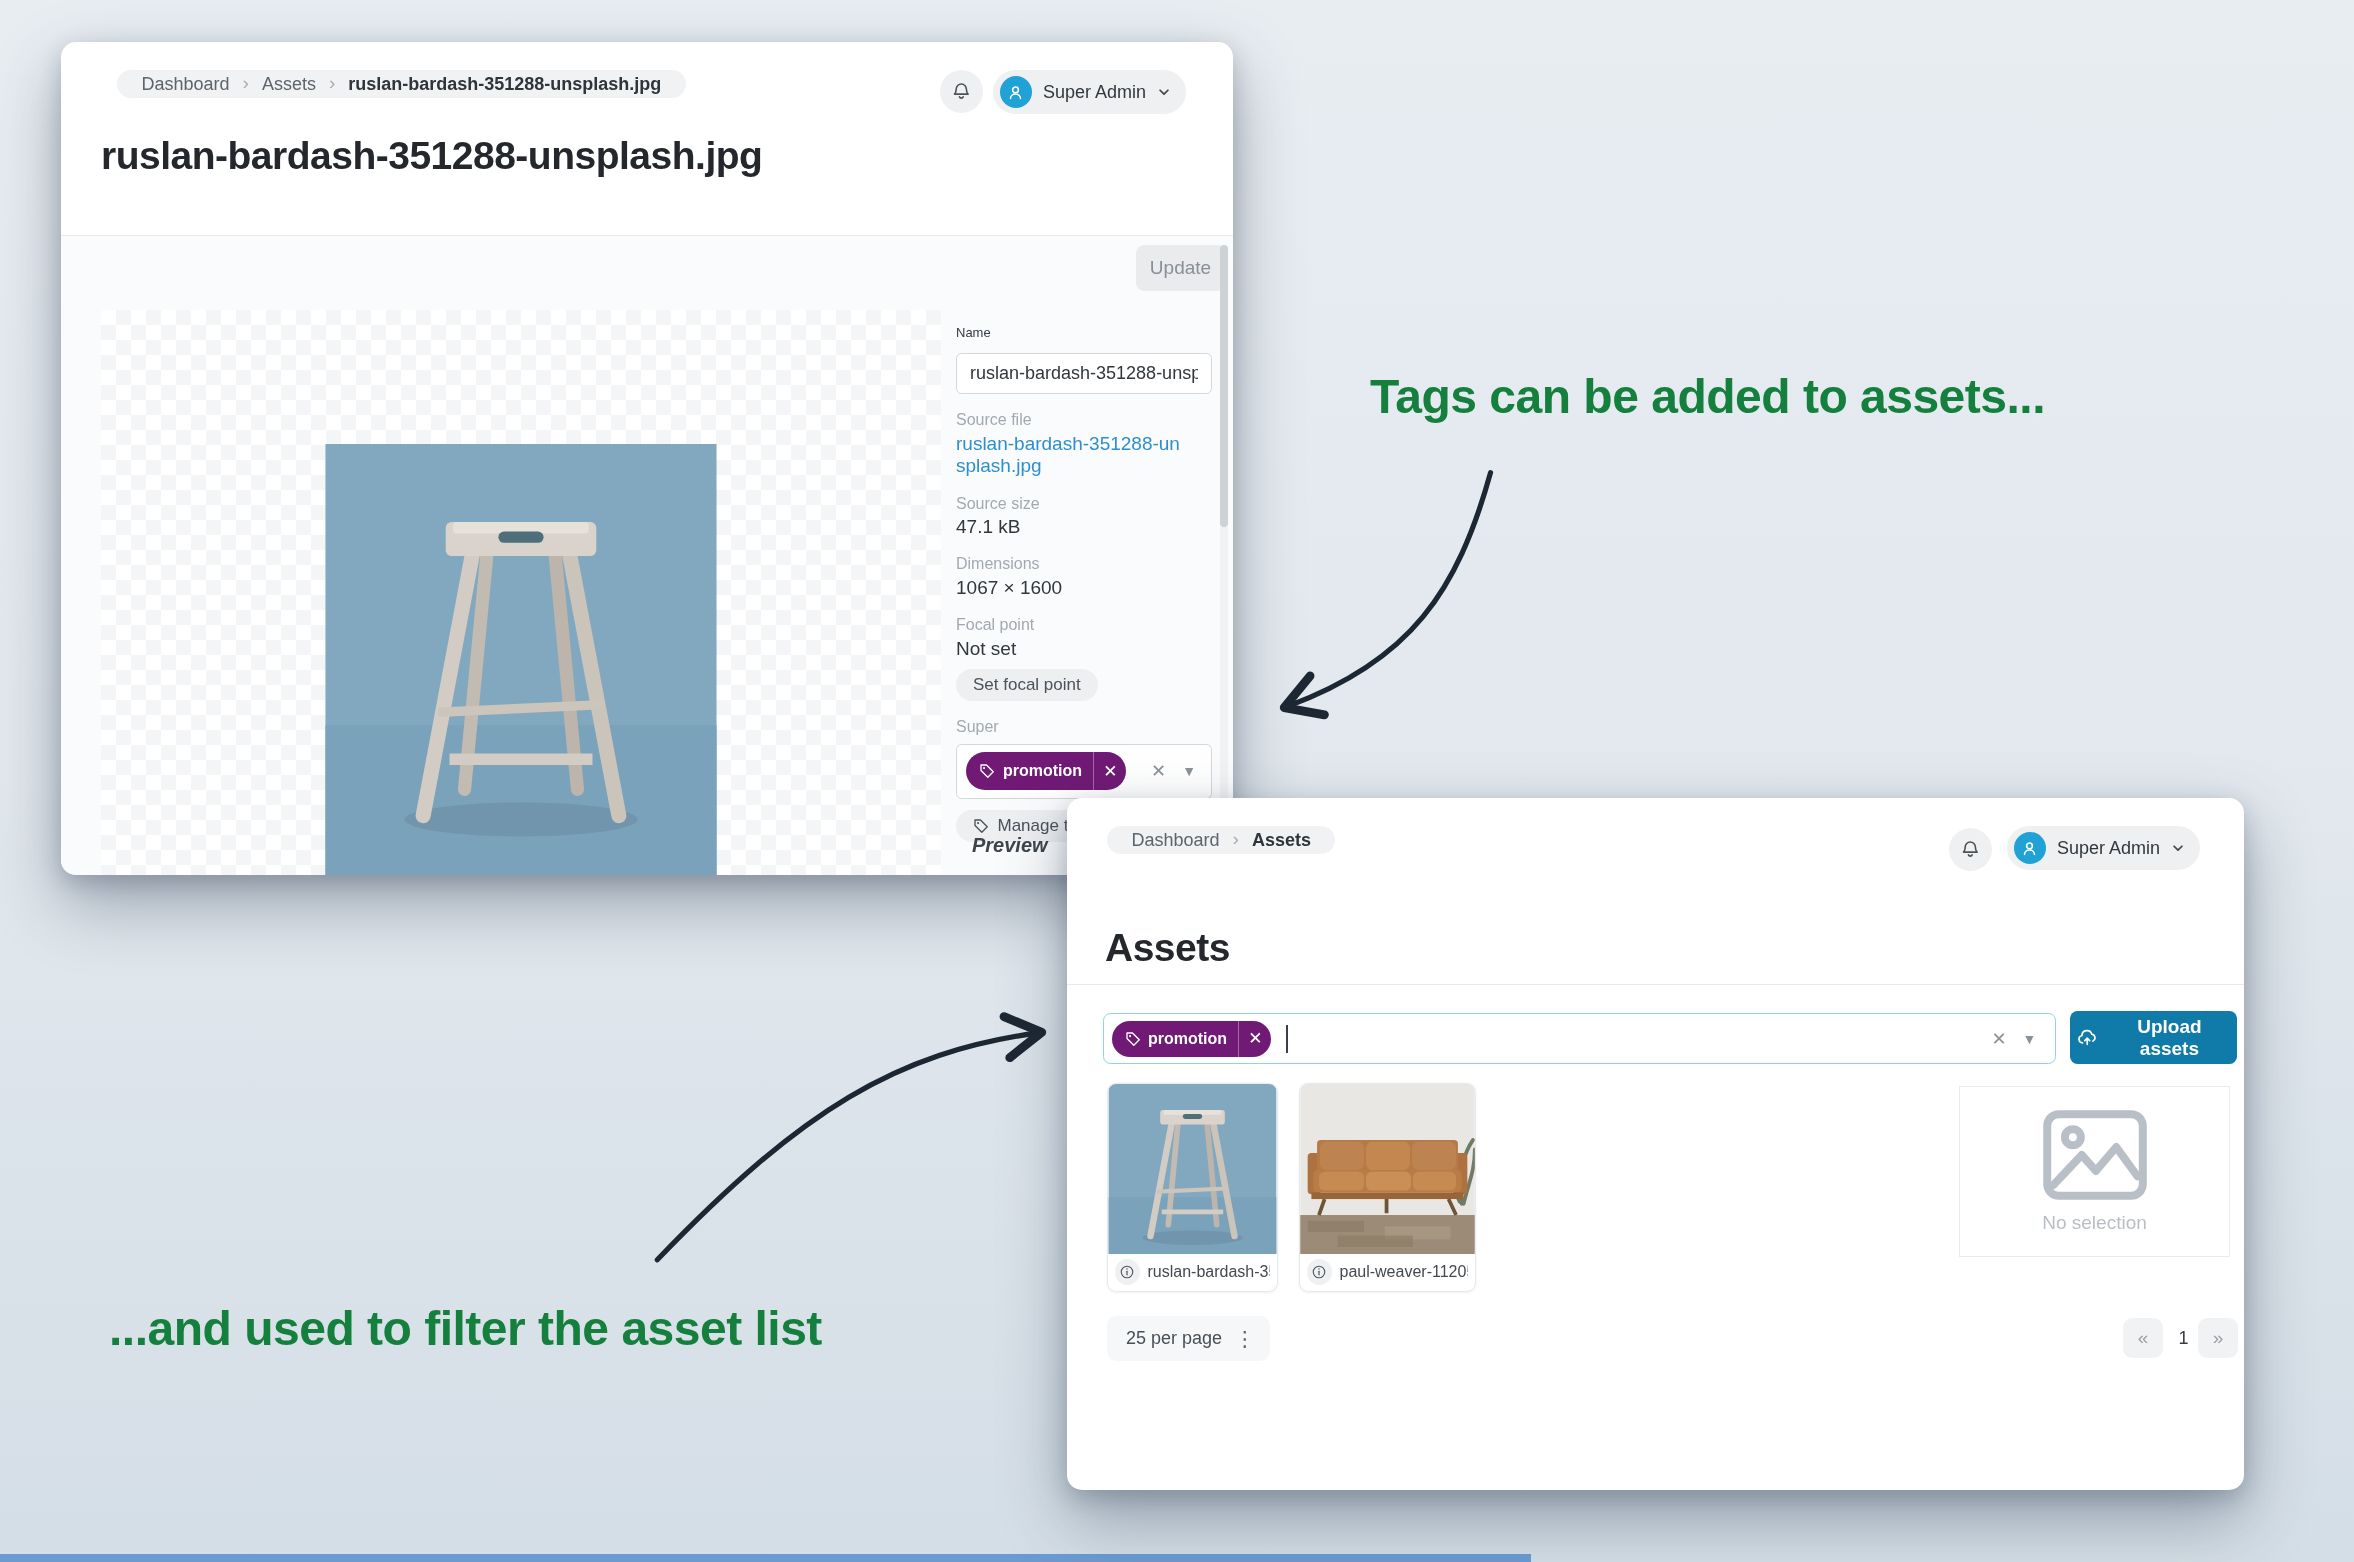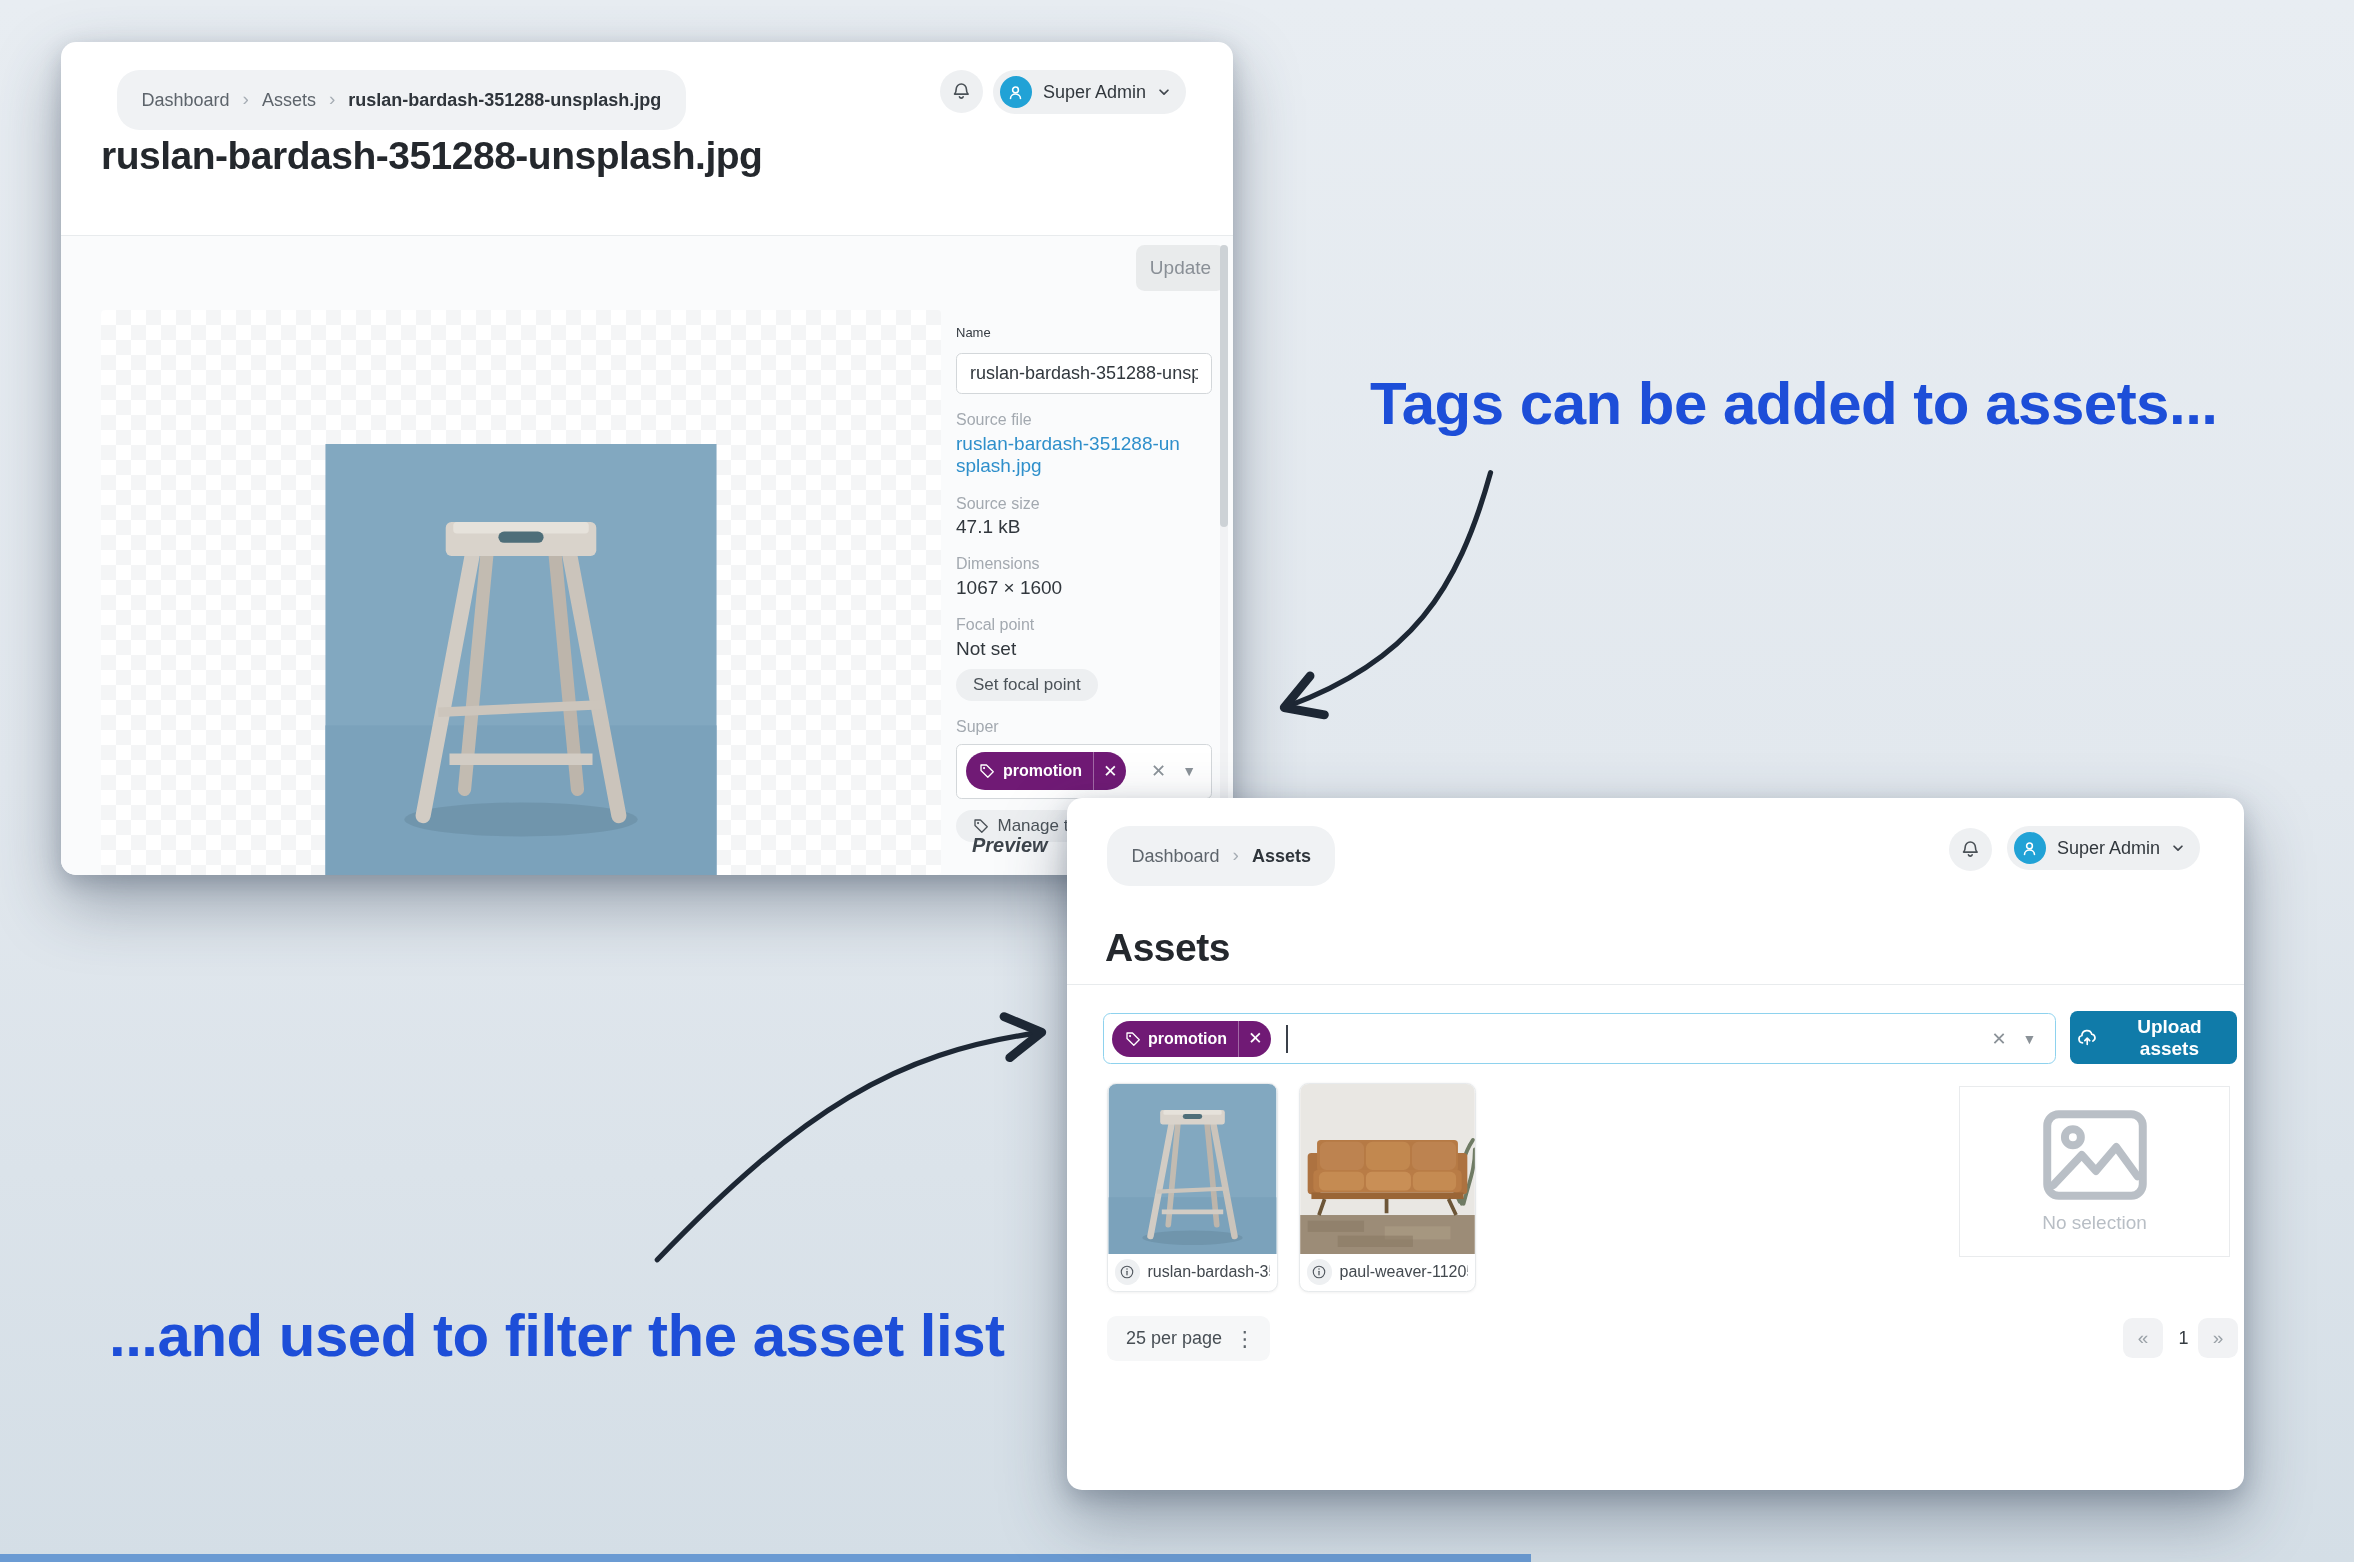--- a/index.html
+++ b/index.html
@@ -6,21 +6,21 @@
   body{width:2354px;height:1562px;position:relative;overflow:hidden;
        font-family:"Liberation Sans",sans-serif;
        background:linear-gradient(180deg,#e8edf2 0%,#e2e8ee 50%,#d4dee6 100%);}
   .window{position:absolute;background:#fff;border-radius:15px;
           box-shadow:0 28px 66px rgba(45,60,80,.40),0 7.5px 21px rgba(45,60,80,.22);overflow:hidden;}
   #win1{left:61px;top:42px;width:1172px;height:833px;z-index:1;}
   #win2{left:1067px;top:798px;width:1177px;height:692px;z-index:2;}
 
   
   .crumb{position:absolute;display:inline-flex;align-items:center;gap:13px;background:#f0f2f4;
-         border-radius:22.6px;height:60px;padding:0 24.5px;font-size:18px;color:#5d646b;white-space:nowrap;}
+         border-radius:22.6px;height:28px;padding:0 24.5px;font-size:18px;color:#5d646b;white-space:nowrap;}
   .crumb .sep{color:#a6adb4;font-size:19px;transform:translateY(-0.9px);}
   .crumb .last{color:#2f353b;font-weight:600;}
   .iconbtn{position:absolute;width:43px;height:43px;border-radius:50%;background:#eef0f2;
            display:flex;align-items:center;justify-content:center;}
   .userpill{position:absolute;display:flex;align-items:center;gap:11.3px;background:#eef0f2;
             border-radius:22.6px;height:44px;padding:0 15px 0 6.6px;font-size:18px;color:#31373d;}
   .avatar{width:32px;height:32px;border-radius:50%;background:#21a2d6;display:flex;align-items:center;justify-content:center;}
   .pagetitle{position:absolute;font-weight:700;color:#24282d;letter-spacing:-0.5px;font-size:39px;}
   .hr{position:absolute;left:0;right:0;height:0.9px;background:#e8ebed;}
 
@@ -73,21 +73,21 @@
   .noselect span{font-size:19px;color:#b8bec5;}
   .perpage{position:absolute;left:40px;top:518px;height:45px;display:inline-flex;align-items:center;gap:12.2px;
            padding:0 15px 0 19px;background:#f6f7f8;border-radius:9.4px;font-size:18px;color:#484f55;}
   .kebab{font-size:21px;color:#5c636a;line-height:1;cursor:pointer;}
   .pgbtn{position:absolute;top:520px;width:40px;height:40px;background:#f1f2f4;border:none;border-radius:9.4px;
          color:#9aa1a7;font-size:19px;font-family:inherit;}
   .pgnum{position:absolute;top:520px;width:29px;height:40px;display:flex;align-items:center;justify-content:center;
          font-size:18px;color:#363c42;}
 
   
-  .note{position:absolute;font-size:60px;font-weight:700;color:#1d4ed8;z-index:6;letter-spacing:-0.5px;}
+  .note{position:absolute;font-size:48px;font-weight:700;color:#15803d;z-index:6;letter-spacing:-0.5px;}
   #arrowlayer{position:absolute;left:0;top:0;z-index:5;pointer-events:none;}
   #progressbar{position:absolute;left:0;bottom:0;width:1531px;height:8.5px;background:#6b9bd3;z-index:0;}
 </style>
 </head>
 <body>
 
 <svg width="0" height="0" style="position:absolute">
   <defs>
     <symbol id="stool" viewBox="0 0 208 230" preserveAspectRatio="xMidYMid slice">
       <rect x="0" y="0" width="208" height="230" fill="#82a8c0"></rect>

